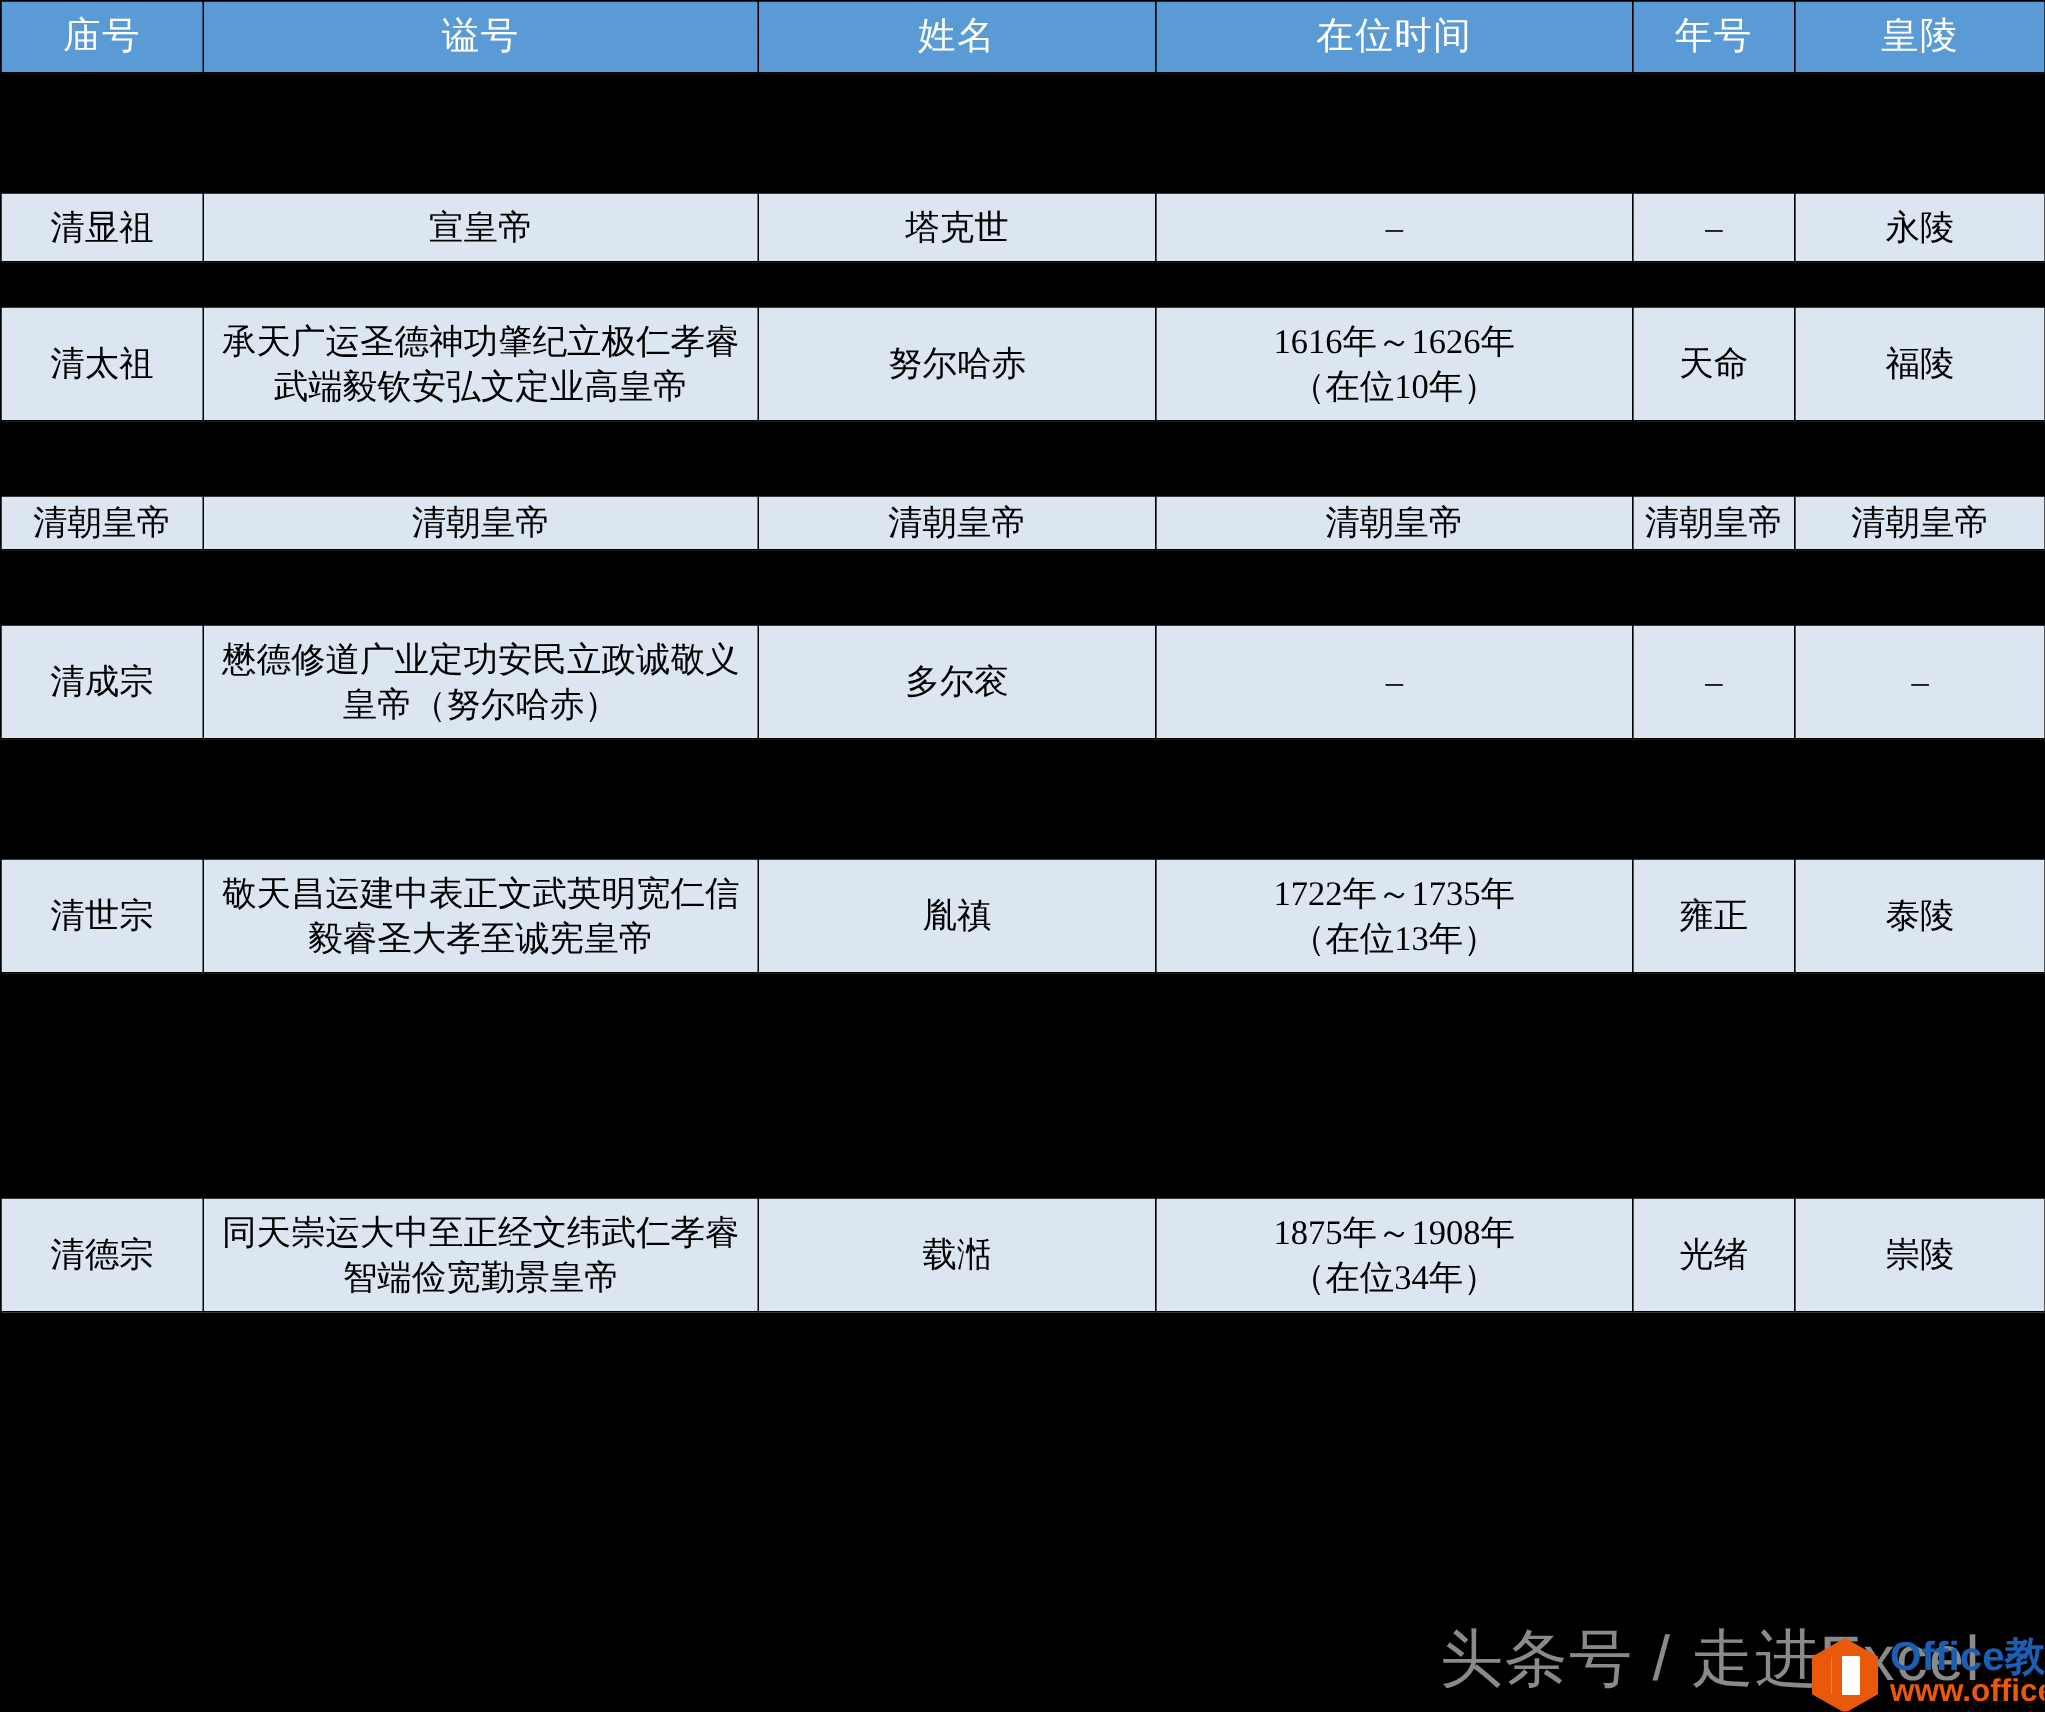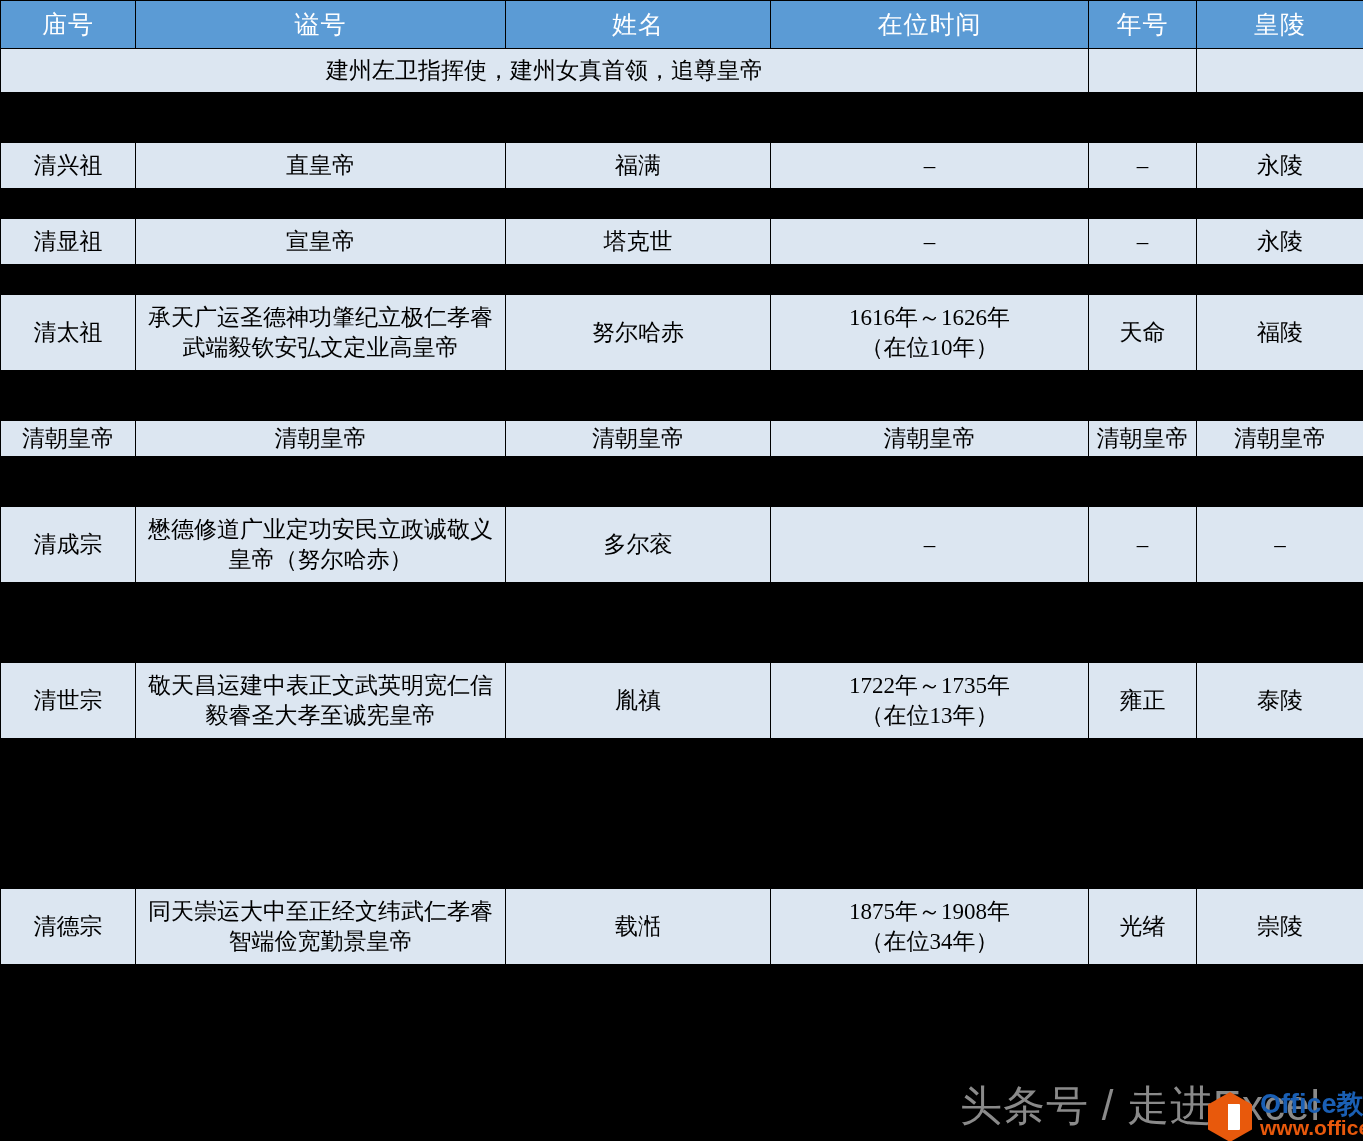--- a/index.html
+++ b/index.html
@@ -151,38 +151,25 @@
 
       <tr class="header">
         <th>庙号</th>
         <th>谥号</th>
         <th>姓名</th>
         <th>在位时间</th>
         <th>年号</th>
         <th>皇陵</th>
       </tr>
 
-      <tr class="data">
-        <td class="h-note" colspan="4">建州左卫指挥使，建州女真首领，追尊皇帝</td>
-        <td class="h-note"></td>
-        <td class="h-note"></td>
-      </tr>
-
-      <tr class="spacer spacer-tall">
-          <td colspan="6"></td>
-        </tr>
-
-      <tr class="data">
-        <td class="h-one">清兴祖</td>
-        <td class="h-one">直皇帝</td>
-        <td class="h-one">福满</td>
-        <td class="h-one">–</td>
-        <td class="h-one">–</td>
-        <td class="h-one">永陵</td>
-      </tr>
+
+      <tr class="spacer spacer-tall">
+          <td colspan="6"></td>
+        </tr>
+
 
       <tr class="spacer spacer-mid">
           <td colspan="6"></td>
         </tr>
 
       <tr class="data">
         <td class="h-one">清显祖</td>
         <td class="h-one">宣皇帝</td>
         <td class="h-one">塔克世</td>
         <td class="h-one">–</td>

